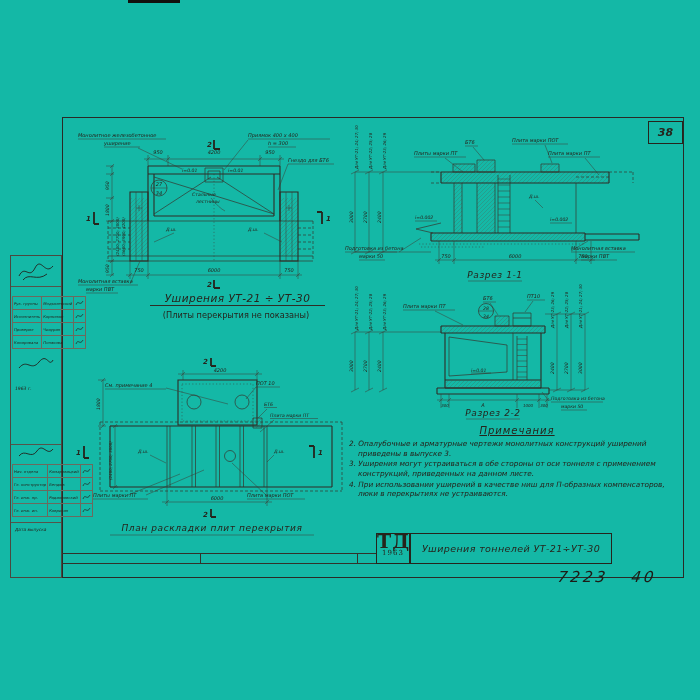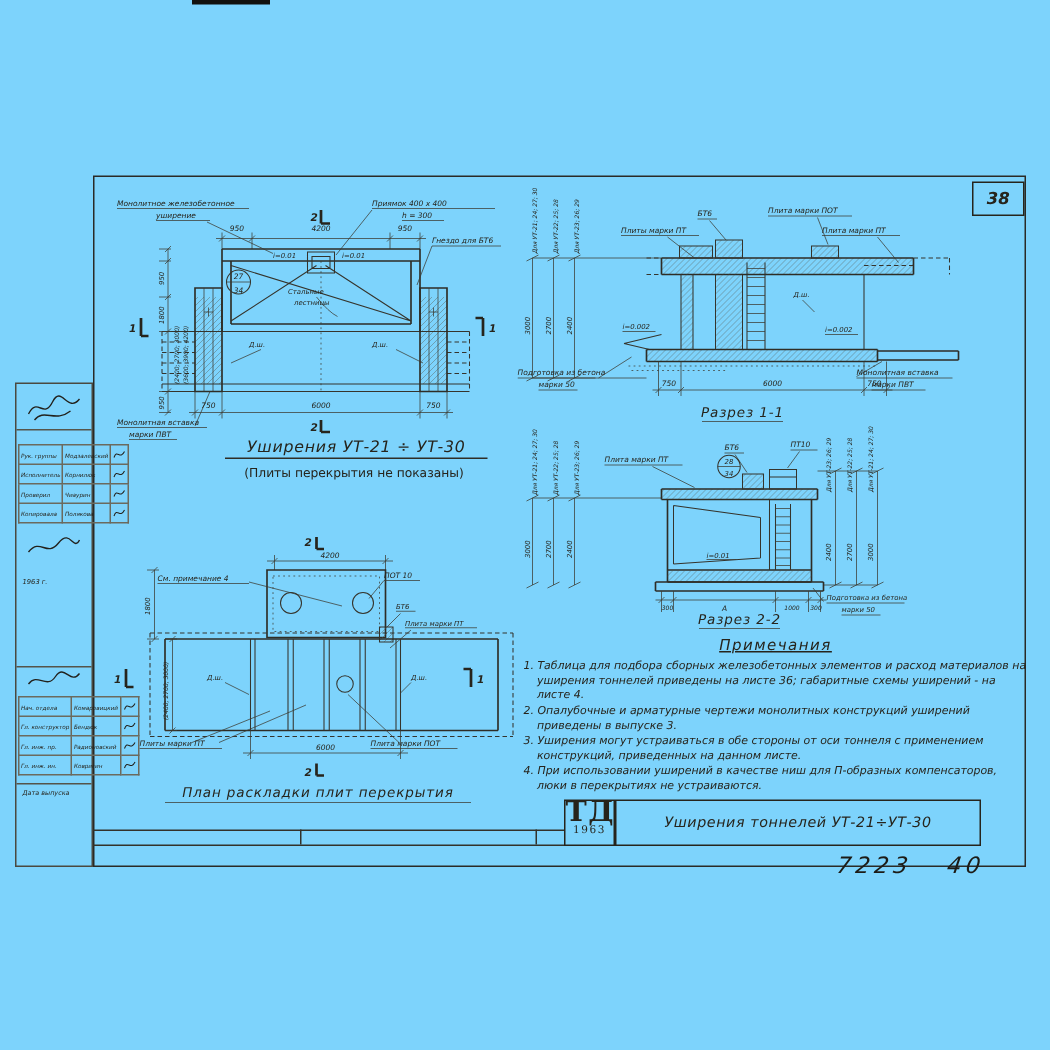--- a/index.html
+++ b/index.html
@@ -1,16 +1,16 @@
 <!DOCTYPE html>
 <html><head>
 <meta charset="utf-8">
 <style>
   html,body{margin:0;padding:0;background:#eceae6;}
-  .page{position:relative;width:700px;height:700px;background:#7dd3fc;overflow:hidden;
+  .page{position:relative;width:700px;height:700px;background:#14b8a6;overflow:hidden;
         font-family:"DejaVu Sans",sans-serif;color:#26241c;}
   .abs{position:absolute;}
   .frame{position:absolute;left:62px;top:117px;width:622px;height:461px;
          border:1.6px solid #2a2a26;box-sizing:border-box;}
   .cornerbox{position:absolute;left:648px;top:121px;width:35px;height:23px;border:1.2px solid #26241c;
          box-sizing:border-box;display:flex;align-items:center;justify-content:center;
          font-style:italic;font-weight:bold;font-size:11px;}
   
   svg .s{stroke:#35342c;stroke-width:.7;fill:none;}
   svg .s2{stroke:#2e2d26;stroke-width:1.1;fill:none;}
@@ -30,21 +30,21 @@
   .notes{position:absolute;left:349px;top:425px;width:336px;font-style:italic;}
   .notes-title{text-align:center;font-size:10px;text-decoration:underline;margin-bottom:3px;letter-spacing:1px;font-style:italic;}
   .note-item{font-size:7.3px;line-height:1.32;padding-left:9px;text-indent:-9px;margin-bottom:1px;}
   
   .tb-line{position:absolute;border-top:1px solid #33322a;}
   .tb-vline{position:absolute;border-left:1px solid #33322a;}
   .tb-logo{position:absolute;left:376px;top:533px;width:34px;height:31px;border:1.3px solid #26241c;
         box-sizing:border-box;text-align:center;font-family:"DejaVu Serif",serif;}
   .tb-logo .l1{font-weight:bold;font-size:19px;line-height:15px;letter-spacing:1px;}
   .tb-logo .l2{font-size:7px;letter-spacing:1px;}
-  .tb-title{position:absolute;left:410px;top:533px;width:244px;height:31px;border:1.3px solid #26241c;
+  .tb-title{position:absolute;left:410px;top:533px;width:202px;height:31px;border:1.3px solid #26241c;
         box-sizing:border-box;display:flex;align-items:center;justify-content:center;
         font-style:italic;font-size:9.5px;letter-spacing:.4px;}
   .tb-cells{position:absolute;left:612px;top:529px;width:72px;height:49px;border:1.3px solid #26241c;
         box-sizing:border-box;font-style:italic;font-size:7px;}
   .tb-row{height:13px;border-bottom:1px solid #33322a;display:flex;align-items:center;justify-content:center;box-sizing:border-box;}
   .tb-row3{height:19px;display:flex;box-sizing:border-box;}
   .tb-row3 div{flex:1;display:flex;align-items:center;justify-content:center;}
   .tb-row3 div:first-child{border-right:1px solid #33322a;}
   .handnum{position:absolute;left:558px;top:568px;font-style:italic;font-size:15px;letter-spacing:3px;
         transform:skewX(-8deg);white-space:pre;color:#1c1b16;}
@@ -255,21 +255,20 @@
     <text class="t4" transform="rotate(-90 42 126)" x="42" y="126">(2400; 2700; 3000)</text>
     <text x="133" y="10" class="t7">2</text>
     <text x="133" y="163" class="t7">2</text>
     <text x="6" y="101" class="t7">1</text>
     <text x="248" y="101" class="t7">1</text>
     <text x="142" y="177" class="cap mid">План раскладки плит перекрытия</text>
   </svg>
 
   <div class="notes">
     <div class="notes-title">Примечания</div>
-    <div class="note-item">1. Таблица для подбора сборных железобетонных элементов и расход материалов на уширения тоннелей приведены на листе 36; габаритные схемы уширений - на листе 4.</div>
     <div class="note-item">2. Опалубочные и арматурные чертежи монолитных конструкций уширений приведены в выпуске 3.</div>
     <div class="note-item">3. Уширения могут устраиваться в обе стороны от оси тоннеля с применением конструкций, приведенных на данном листе.</div>
     <div class="note-item">4. При использовании уширений в качестве ниш для П-образных компенсаторов, люки в перекрытиях не устраиваются.</div>
   </div>
 
   <div class="tb-line" style="left:62px;top:553px;width:314px"></div>
   <div class="tb-line" style="left:62px;top:563px;width:314px"></div>
   <div class="tb-vline" style="left:200px;top:553px;height:10px"></div>
   <div class="tb-vline" style="left:357px;top:553px;height:10px"></div>
 

